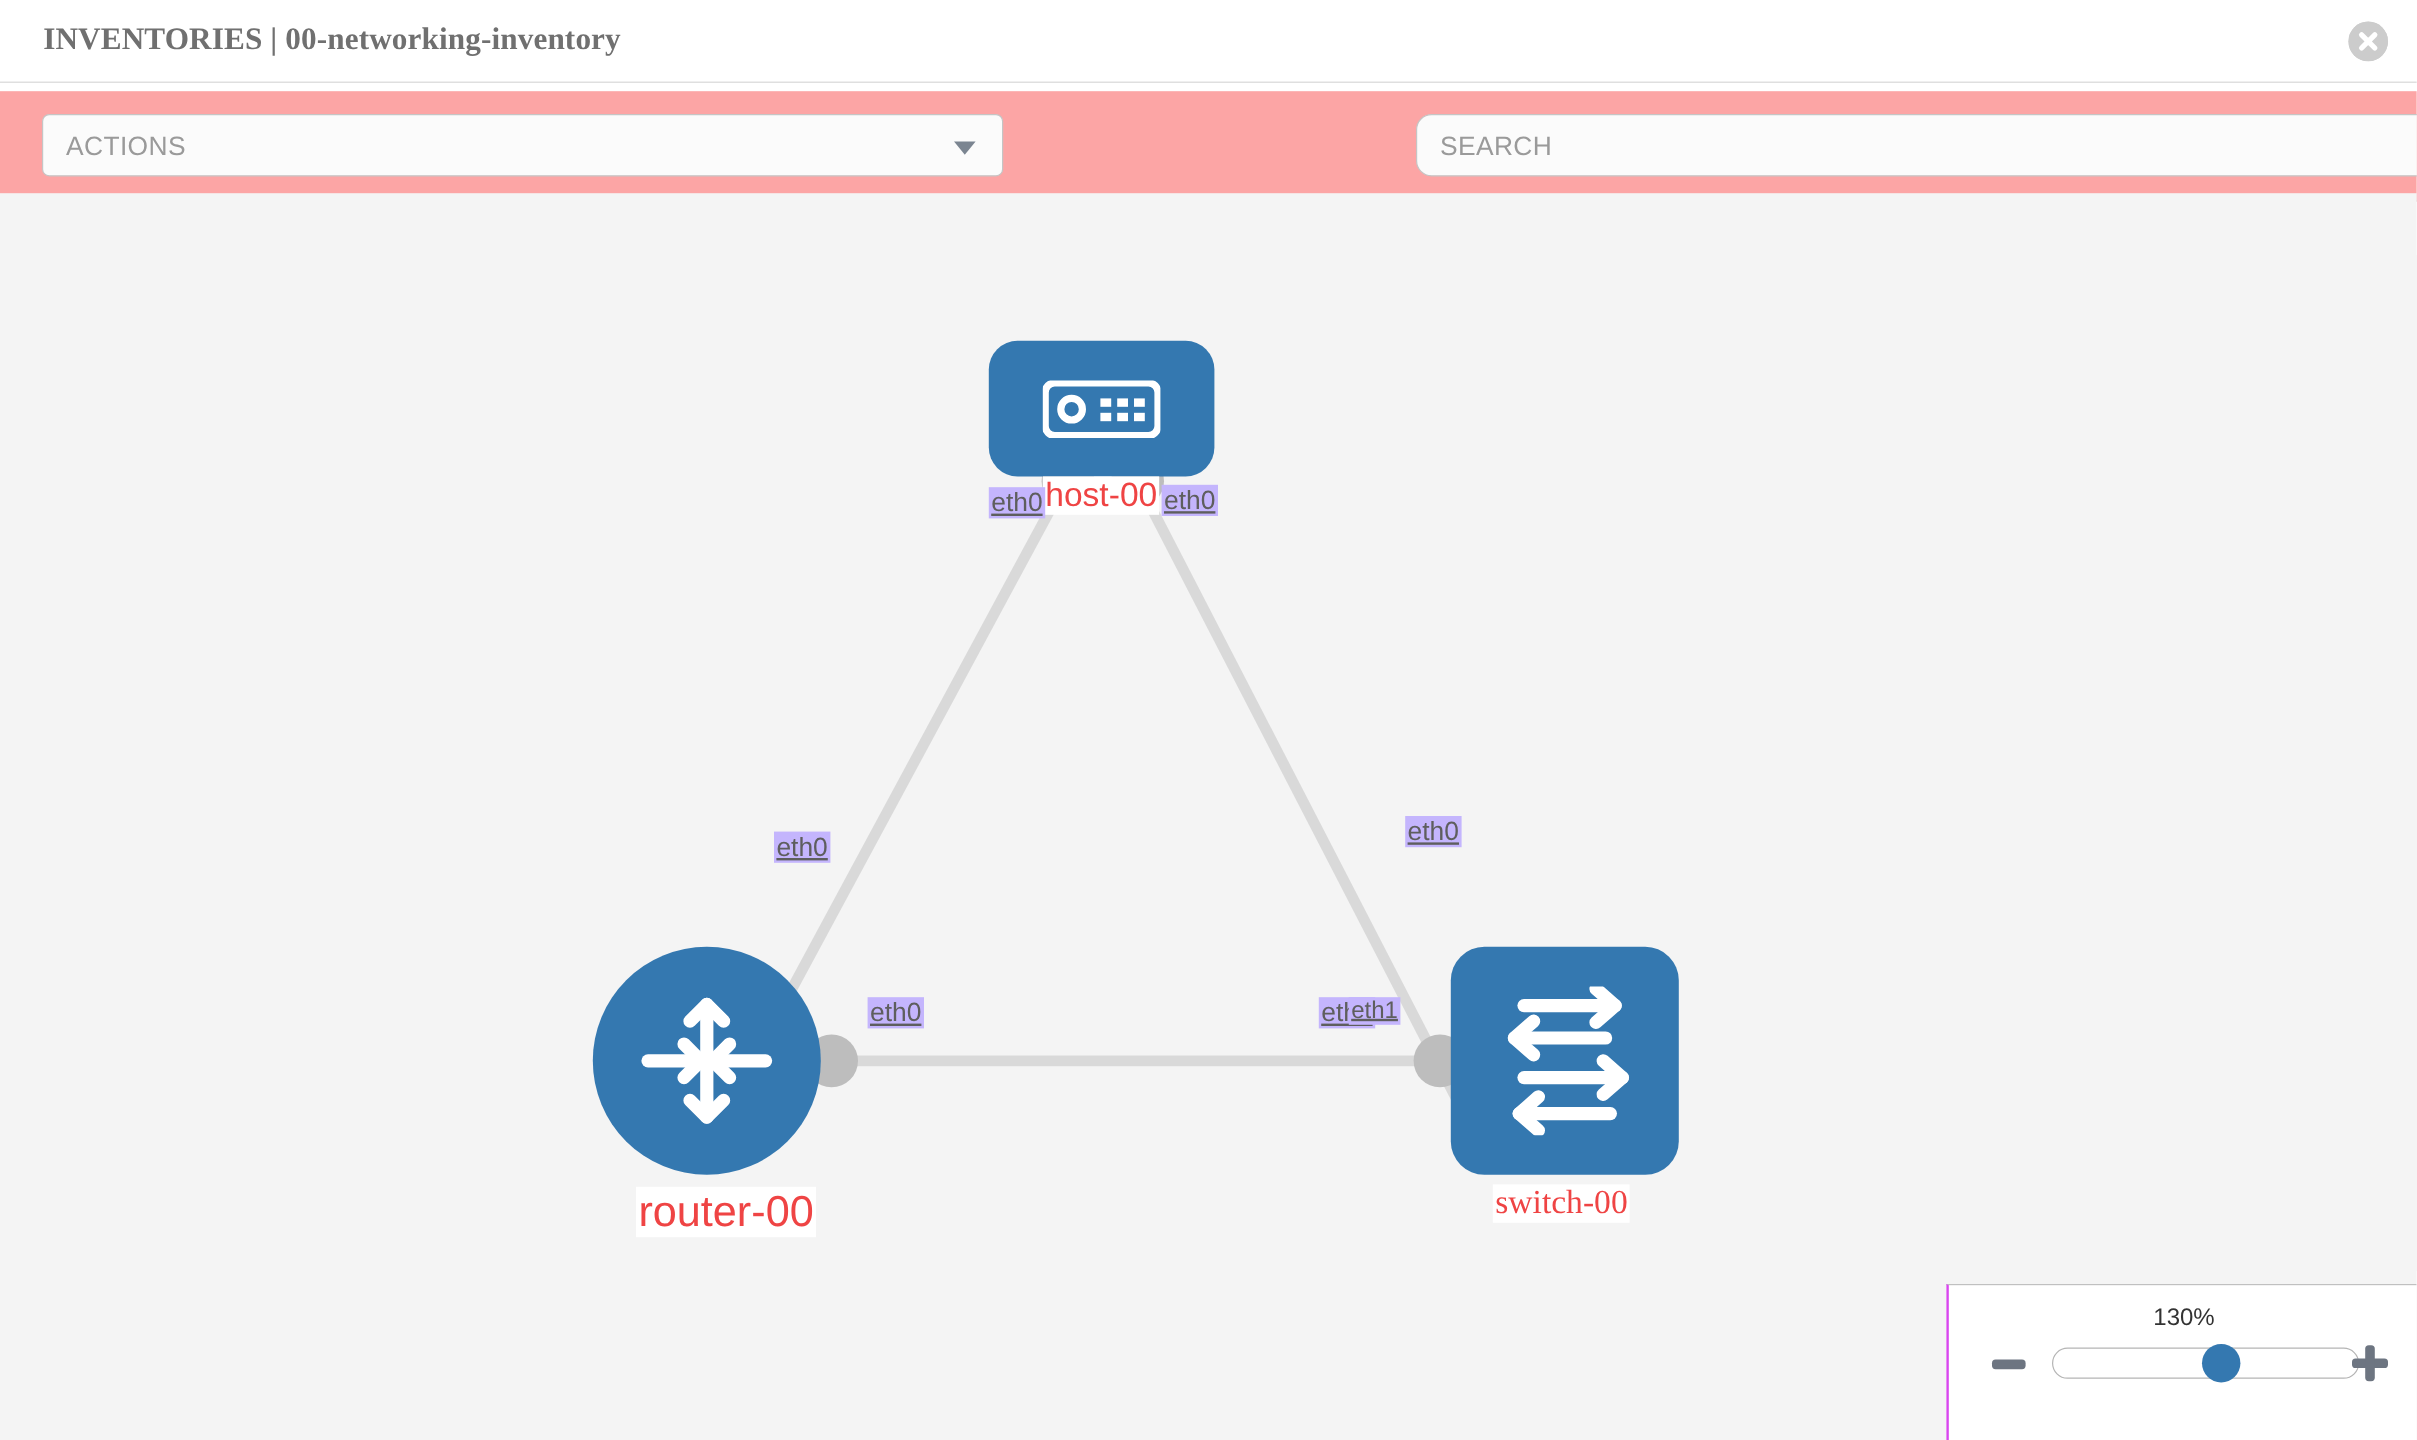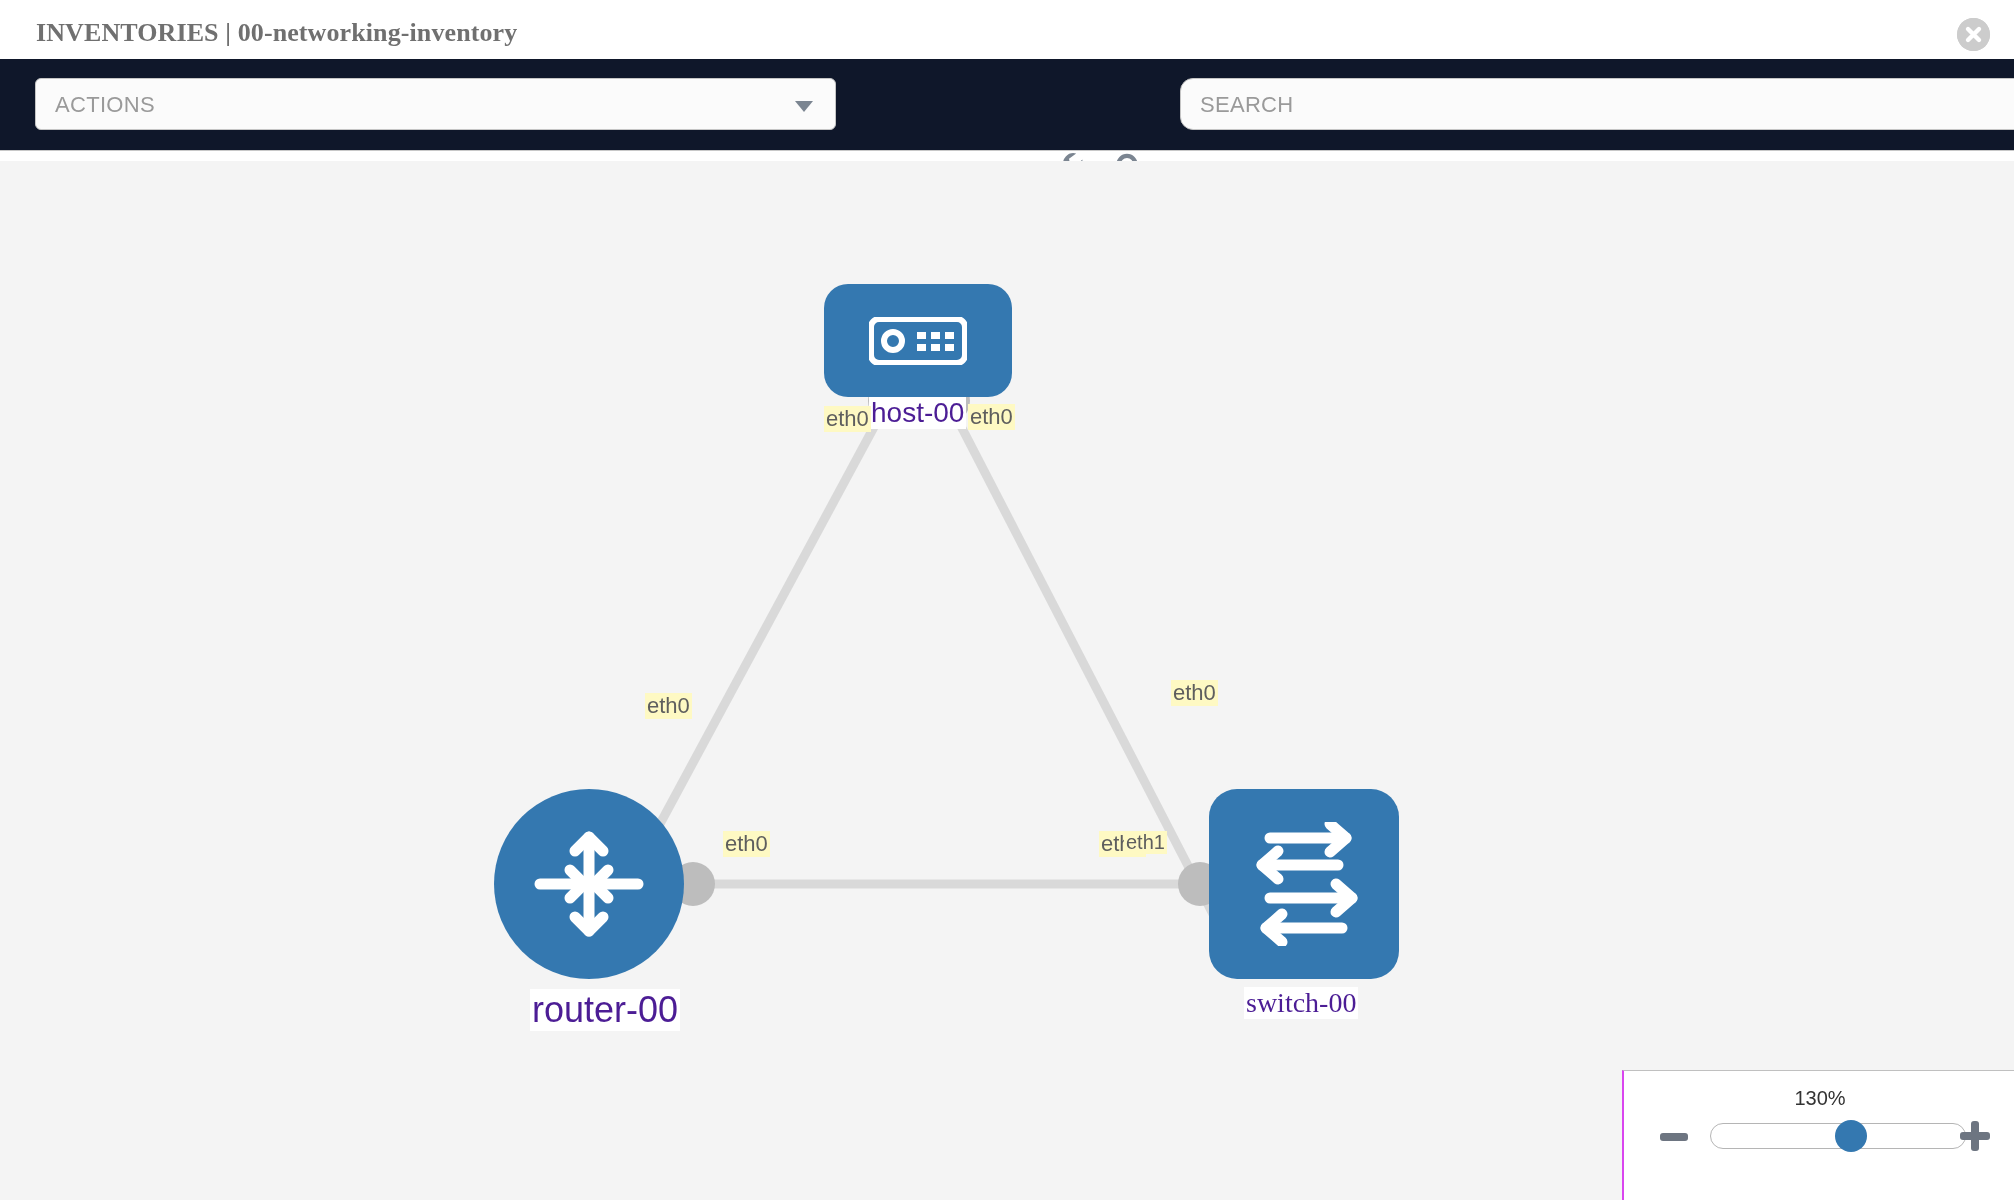--- a/index.html
+++ b/index.html
@@ -31,23 +31,23 @@
     position: absolute; right: 24px; top: 18px;
     width: 33px; height: 33px;
     border-radius: 50%;
     background: #cccccc;
     cursor: pointer;
   }
   .close-btn svg { display: block; }
 
   
   .toolbar {
-    position: absolute; top: 59px; left: 0;
+    position: absolute; top: 76px; left: 0;
     width: 2014px; height: 92px;
-    background: #0f172a;
+    background: #fca5a5;
     border-bottom: 1px solid #c8c8c8;
   }
   .select-box {
     position: absolute;
     height: 52px;
     background: #fbfbfb;
     border: 1px solid #c5c5c5;
     border-radius: 6px;
     cursor: pointer;
   }
@@ -87,31 +87,32 @@
   
   .node { position: absolute; }
   .node-shape {
     position: absolute;
     background: #3478b0;
     display: flex; align-items: center; justify-content: center;
     cursor: pointer;
   }
   .node-label {
     position: absolute;
-    font-size: 25px; color: #4c1d95;
+    font-size: 25px; color: #ef4444;
     background: #ffffff;
     white-space: nowrap;
     padding: 0 2px;
   }
   .link-label {
     position: absolute;
     font-size: 19px; color: #5e5e5e;
-    background: #fef9c3;
+    background: #c4b5fd;
     white-space: nowrap;
     padding: 0 2px;
+    text-decoration: underline;
   }
   .link-label.occluded { color: #5e5e5e; }
 
   
   .zoom-panel {
     position: absolute;
     right: 0; bottom: 0;
     width: 392px; height: 130px;
     background: #ffffff;
     border-top: 1px solid #c0c0c0;

